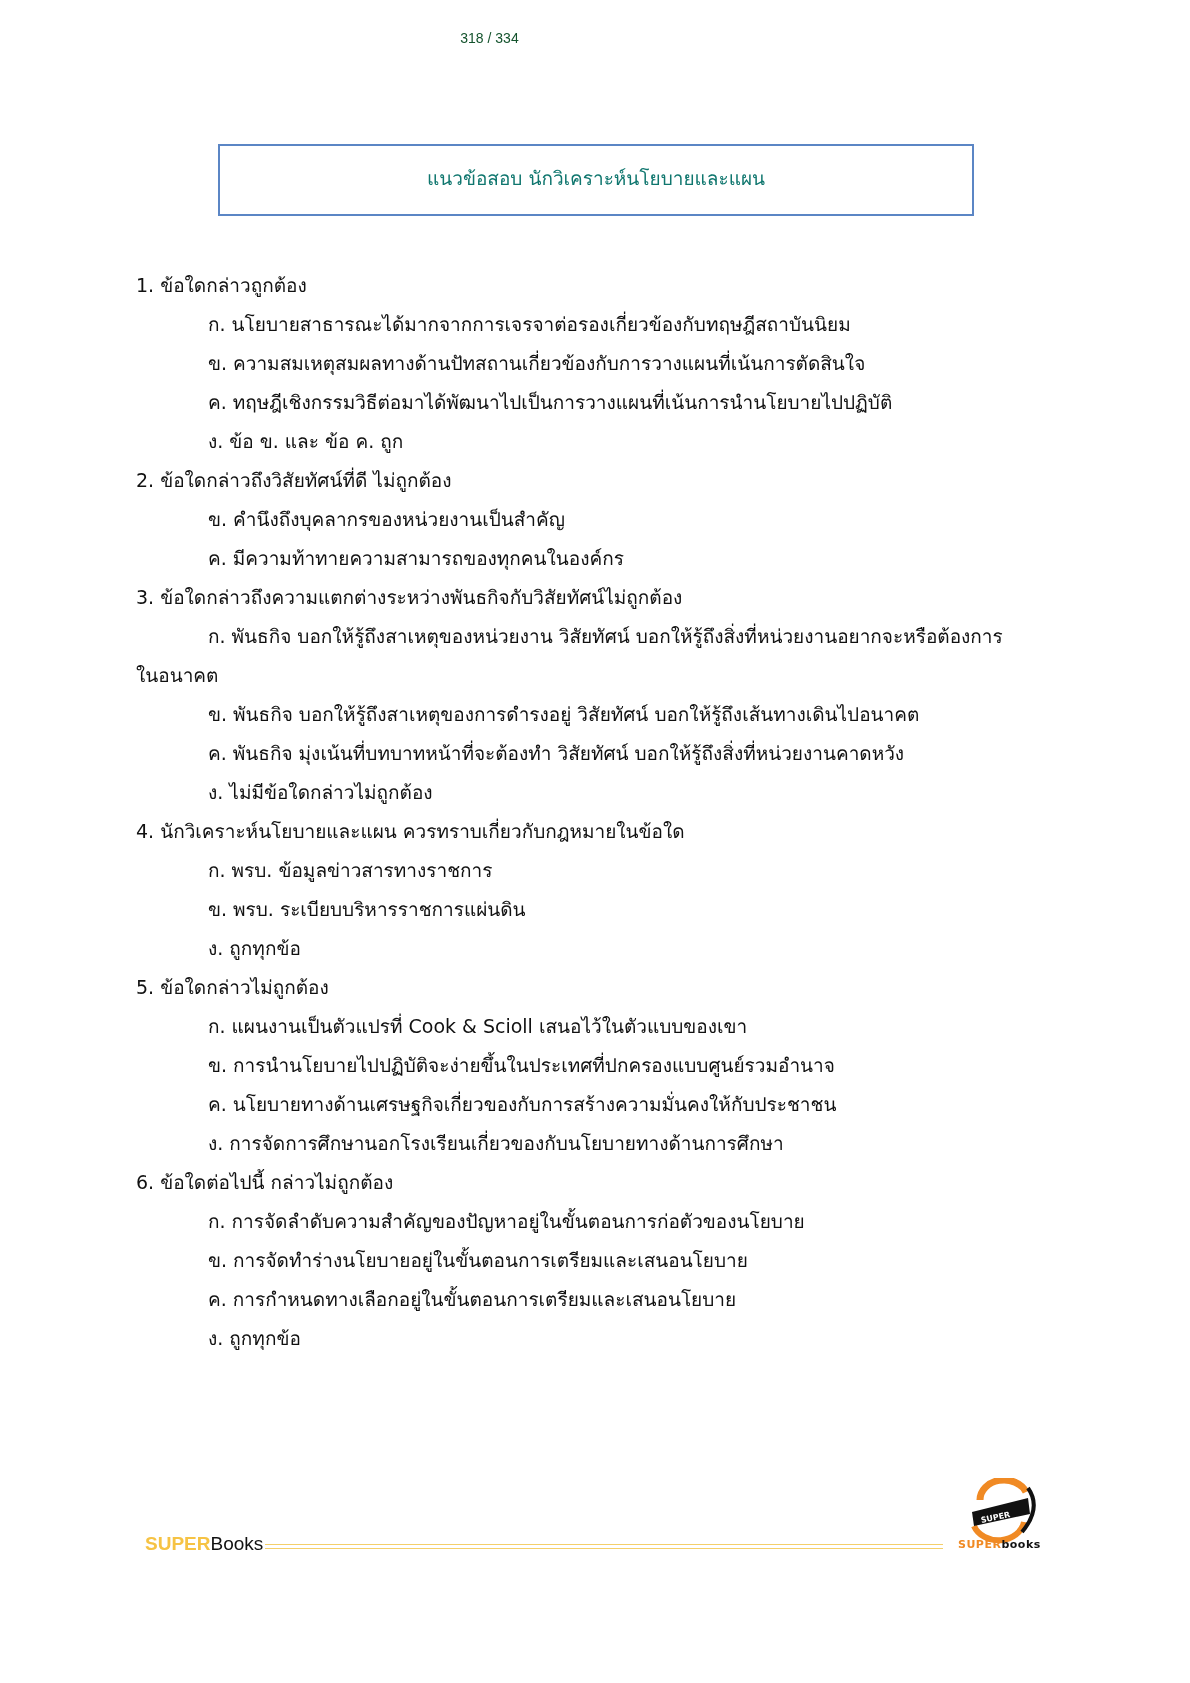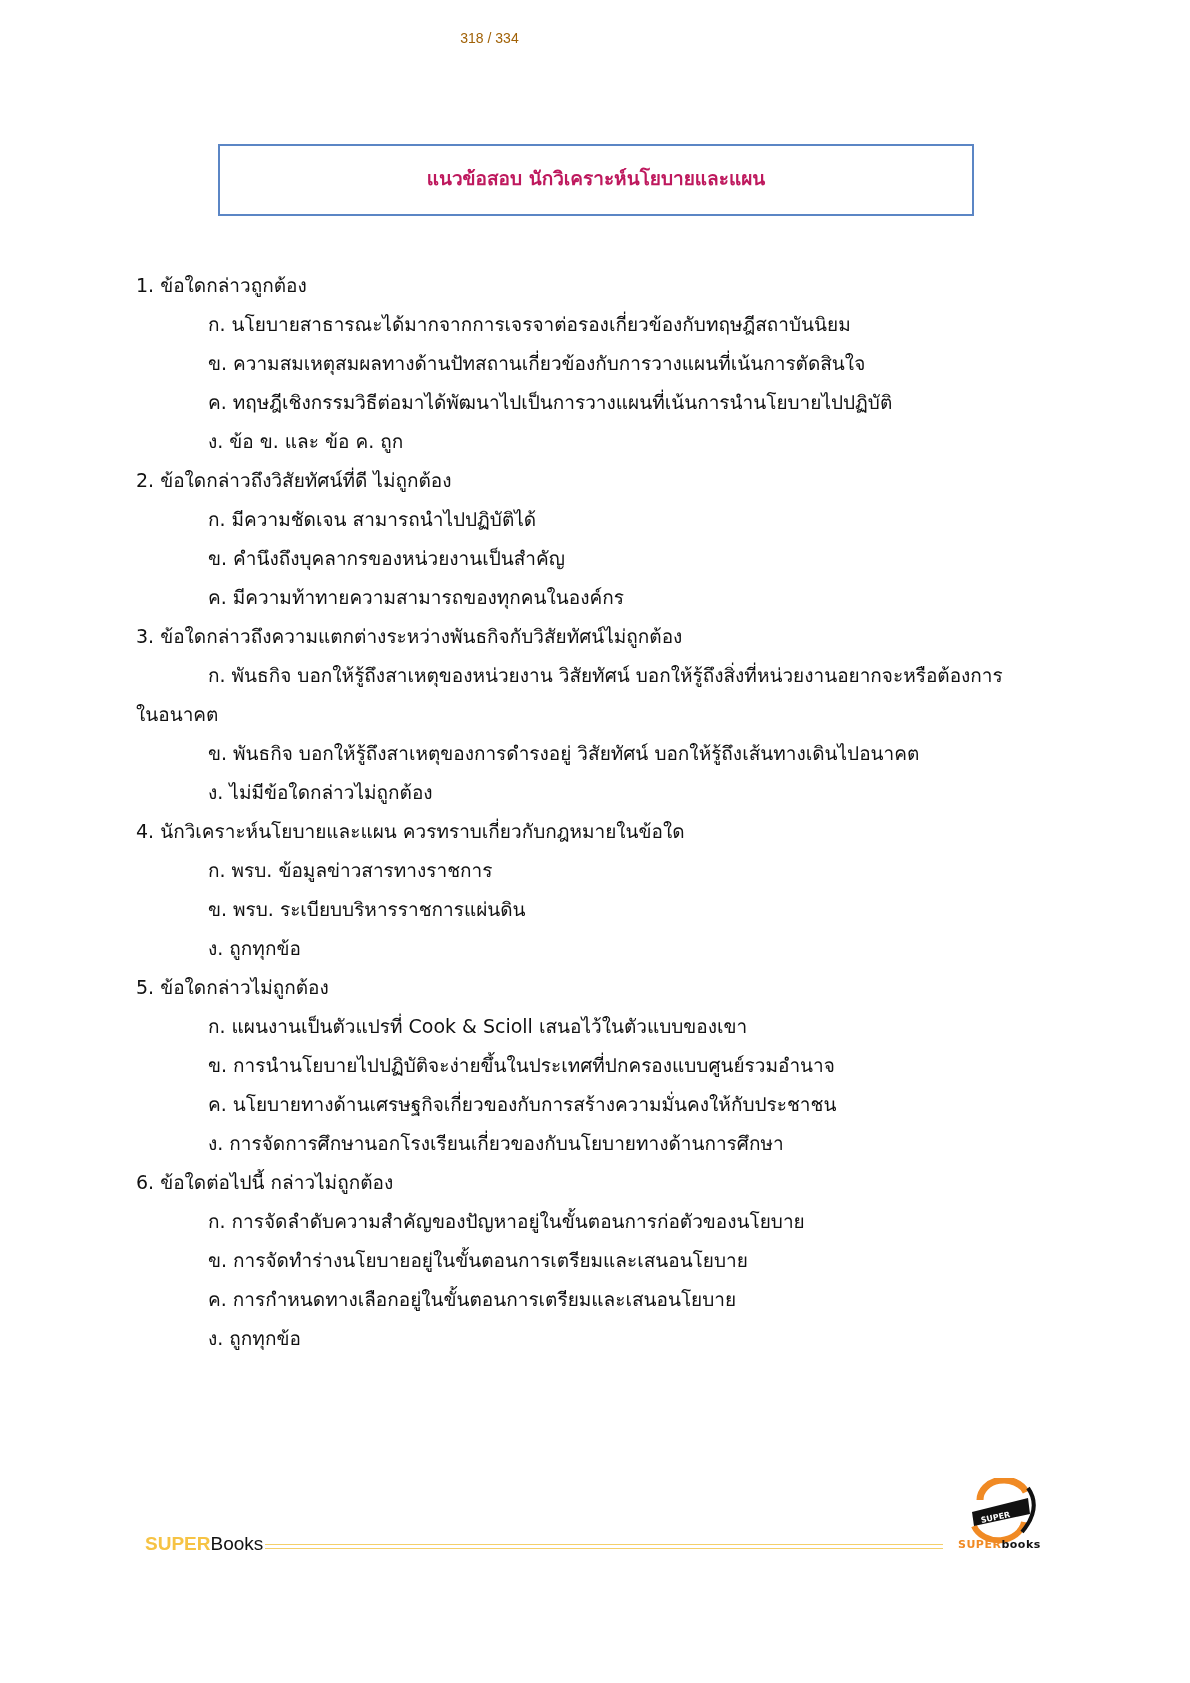--- a/index.html
+++ b/index.html
@@ -2,29 +2,29 @@
 <html><head>
 <meta charset="utf-8">
 <style>
   html, body { margin: 0; padding: 0; background: #ffffff; }
   body {
     width: 1190px; height: 1683px; position: relative; overflow: hidden;
     font-family: "DejaVu Sans", "Liberation Sans", sans-serif; color: #111;
   }
   .page-number {
     position: absolute; top: 30px; left: 0; width: 979px; text-align: center;
-    font-family: "Liberation Sans", sans-serif; font-size: 14px; color: #a16207;
+    font-family: "Liberation Sans", sans-serif; font-size: 14px; color: #14532d;
   }
   .title-box {
     position: absolute; left: 218px; top: 144px; width: 756px; height: 72px;
     border: 2px solid #5b86c5; box-sizing: border-box;
     display: flex; align-items: flex-start; justify-content: center;
   }
   .title-box span {
-    margin-top: 17px; font-size: 19px; font-weight: bold; color: #be185d;
+    margin-top: 17px; font-size: 19px; font-weight: normal; color: #0f766e;
     font-family: "DejaVu Sans", sans-serif;
   }
   .content { position: absolute; left: 136px; top: 266px; width: 920px; }
   .line { height: 39px; line-height: 39px; font-size: 19px; white-space: nowrap; }
   .q { padding-left: 0; }
   .opt { padding-left: 72px; }
   .wrap { padding-left: 0; }
   .u { }
   .footer-left {
     position: absolute; left: 145px; top: 1533px; font-size: 19px;
@@ -55,28 +55,28 @@
 
 <div class="content">
 
   <div class="line q">1. ข้อใดกล่าวถูกต้อง</div>
   <div class="line opt">ก. นโยบายสาธารณะได้มากจากการเจรจาต่อรองเกี่ยวข้องกับทฤษฎีสถาบันนิยม</div>
   <div class="line opt">ข. ความสมเหตุสมผลทางด้านปัทสถานเกี่ยวข้องกับการวางแผนที่เน้นการตัดสินใจ</div>
   <div class="line opt">ค. ทฤษฎีเชิงกรรมวิธีต่อมาได้พัฒนาไปเป็นการวางแผนที่เน้นการนำนโยบายไปปฏิบัติ</div>
   <div class="line opt">ง. ข้อ ข. และ ข้อ ค. ถูก</div>
 
   <div class="line q"><span>2. ข้อใดกล่าวถึงวิสัยทัศน์ที่ดี </span><span class="u">ไม่ถูกต้อง</span></div>
-  <div class="line opt">ก. มีความชัดเจน สามารถนำไปปฏิบัติได้</div>
   <div class="line opt">ข. คำนึงถึงบุคลากรของหน่วยงานเป็นสำคัญ</div>
   <div class="line opt">ค. มีความท้าทายความสามารถของทุกคนในองค์กร</div>
 
   <div class="line q">3. ข้อใดกล่าวถึงความแตกต่างระหว่างพันธกิจกับวิสัยทัศน์ไม่ถูกต้อง</div>
   <div class="line opt">ก. พันธกิจ บอกให้รู้ถึงสาเหตุของหน่วยงาน วิสัยทัศน์ บอกให้รู้ถึงสิ่งที่หน่วยงานอยากจะหรือต้องการ</div>
   <div class="line wrap">ในอนาคต</div>
   <div class="line opt">ข. พันธกิจ บอกให้รู้ถึงสาเหตุของการดำรงอยู่ วิสัยทัศน์ บอกให้รู้ถึงเส้นทางเดินไปอนาคต</div>
+  <div class="line opt">ค. พันธกิจ มุ่งเน้นที่บทบาทหน้าที่จะต้องทำ วิสัยทัศน์ บอกให้รู้ถึงสิ่งที่หน่วยงานคาดหวัง</div>
   <div class="line opt">ง. ไม่มีข้อใดกล่าวไม่ถูกต้อง</div>
 
   <div class="line q">4. นักวิเคราะห์นโยบายและแผน ควรทราบเกี่ยวกับกฎหมายในข้อใด</div>
   <div class="line opt">ก. พรบ. ข้อมูลข่าวสารทางราชการ</div>
   <div class="line opt">ข. พรบ. ระเบียบบริหารราชการแผ่นดิน</div>
   <div class="line opt">ง. ถูกทุกข้อ</div>
 
   <div class="line q">5. ข้อใดกล่าวไม่ถูกต้อง</div>
   <div class="line opt">ก. แผนงานเป็นตัวแปรที่ Cook &amp; Scioll  เสนอไว้ในตัวแบบของเขา</div>
   <div class="line opt">ข. การนำนโยบายไปปฏิบัติจะง่ายขึ้นในประเทศที่ปกครองแบบศูนย์รวมอำนาจ</div>

